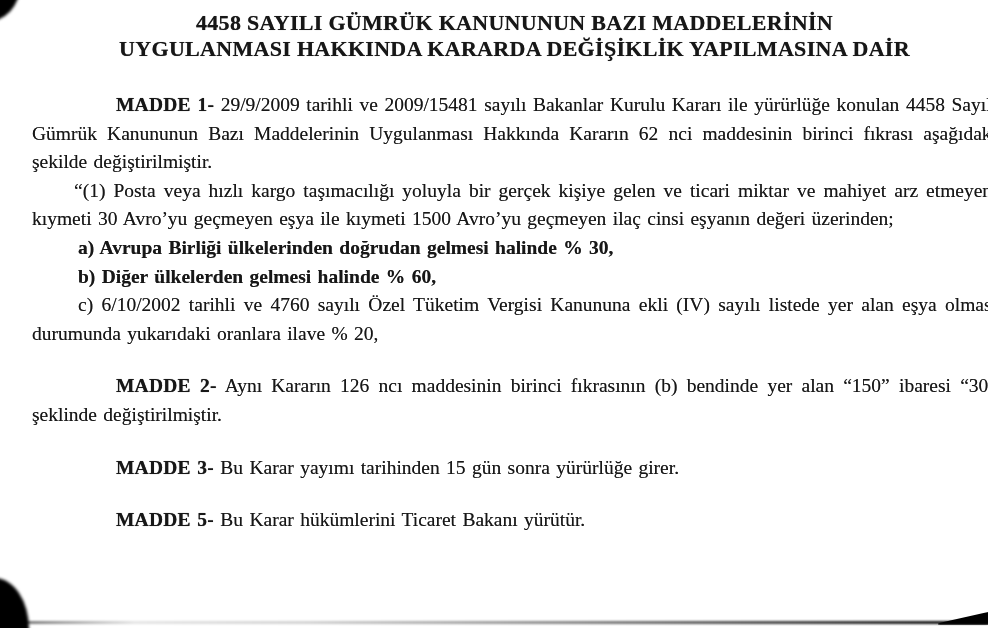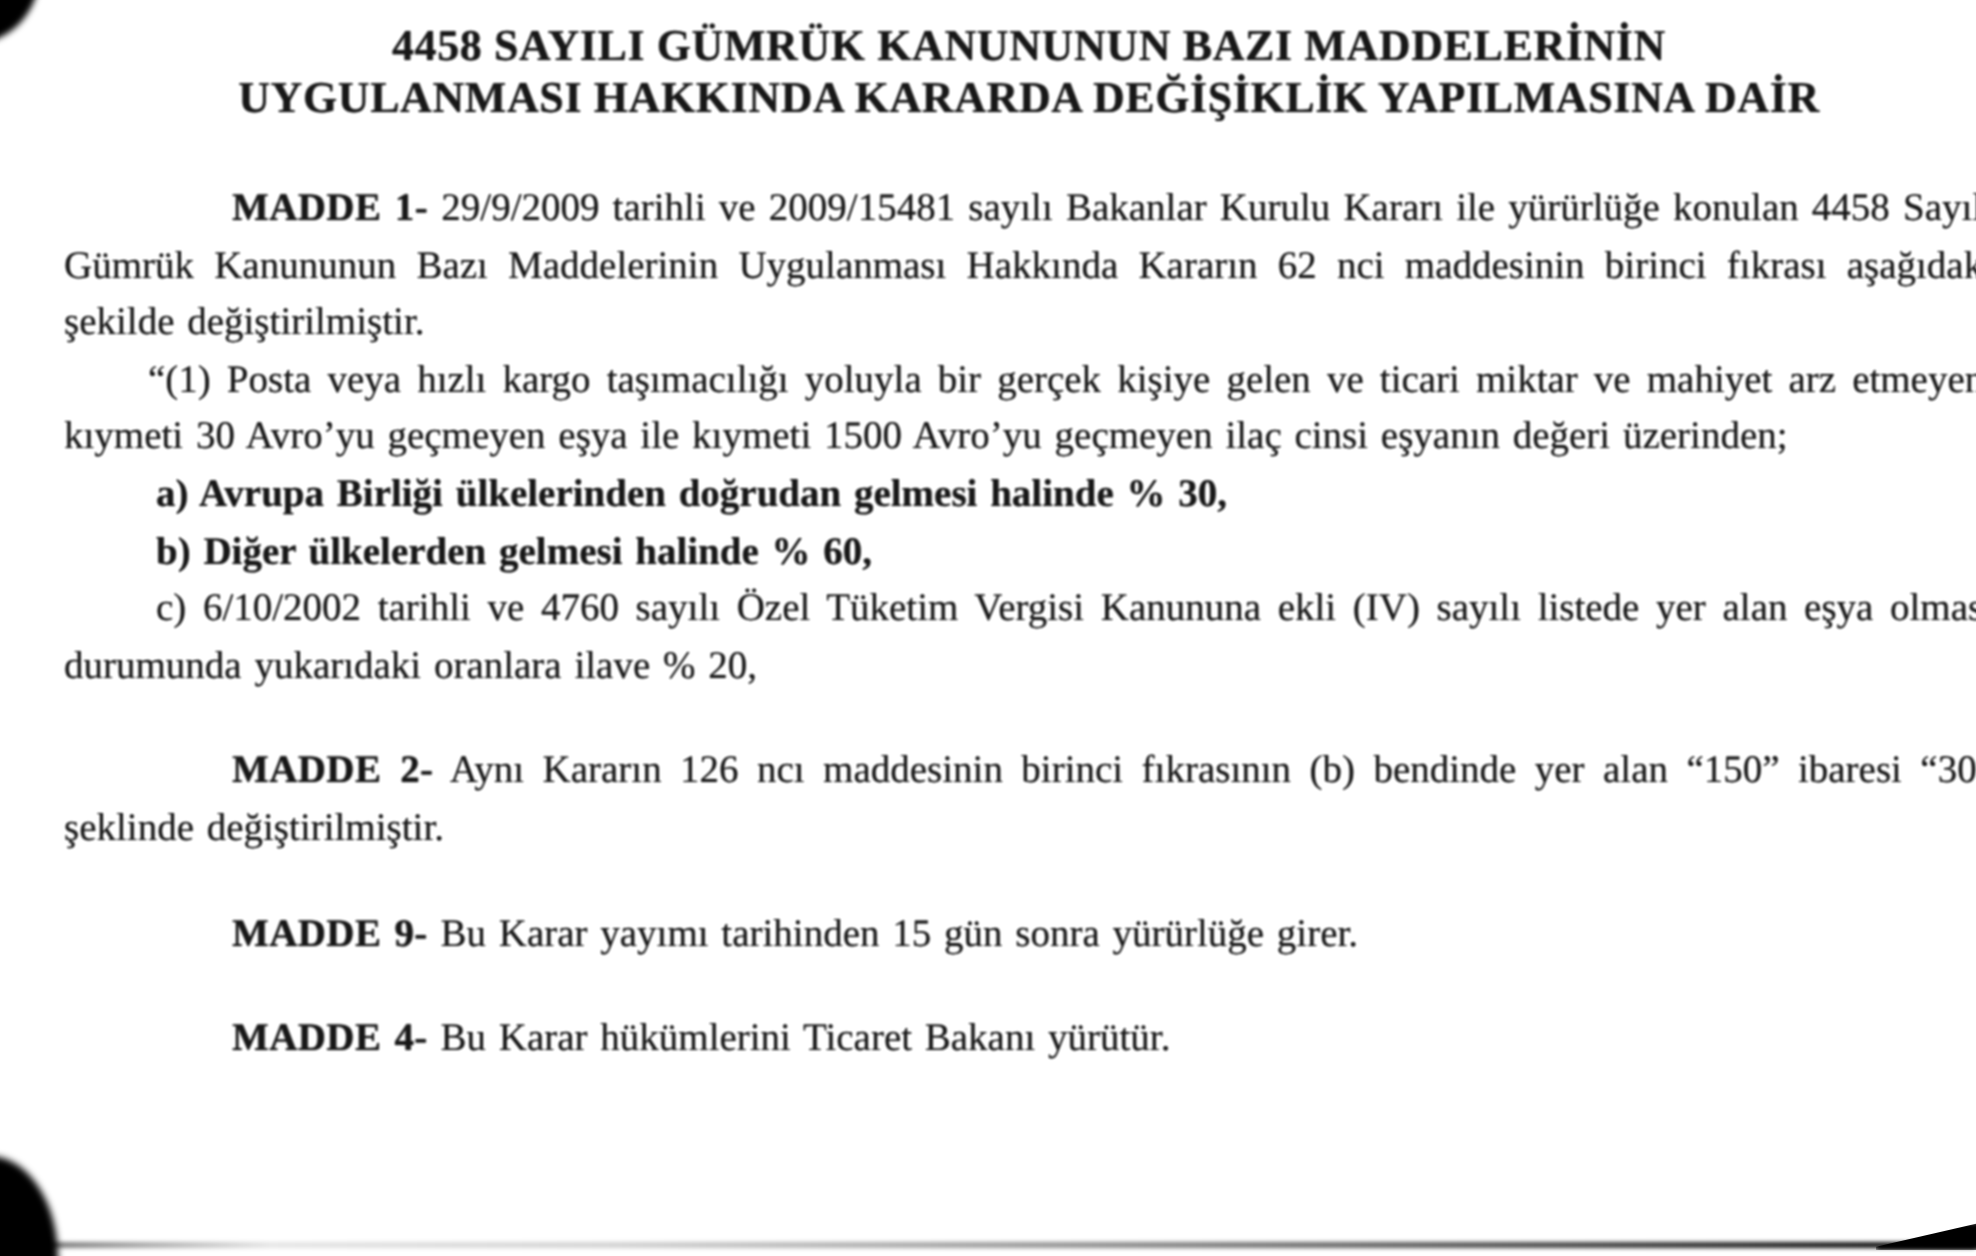--- a/index.html
+++ b/index.html
@@ -109,23 +109,23 @@
 
     <p class="para-quote">“(1) Posta veya hızlı kargo taşımacılığı yoluyla bir gerçek kişiye gelen ve ticari miktar ve mahiyet arz etmeyen, kıymeti 30 Avro’yu geçmeyen eşya ile kıymeti 1500 Avro’yu geçmeyen ilaç cinsi eşyanın değeri üzerinden;</p>
 
     <p class="item">a) Avrupa Birliği ülkelerinden doğrudan gelmesi halinde % 30,</p>
     <p class="item">b) Diğer ülkelerden gelmesi halinde % 60,</p>
     <p class="item-wrap">c) 6/10/2002 tarihli ve 4760 sayılı Özel Tüketim Vergisi Kanununa ekli (IV) sayılı listede yer alan eşya olması durumunda yukarıdaki oranlara ilave % 20,</p>
 
 
     <p class="para-madde gap-before"><b>MADDE 2-</b><span> Aynı Kararın 126 ncı maddesinin birinci fıkrasının (b) bendinde yer alan “150” ibaresi “30” şeklinde değiştirilmiştir.</span></p>
 
-    <p class="para-madde gap-before"><b>MADDE 9-</b><span> Bu Karar yayımı tarihinden 15 gün sonra yürürlüğe girer.</span></p>
+    <p class="para-madde gap-before"><b>MADDE 3-</b><span> Bu Karar yayımı tarihinden 15 gün sonra yürürlüğe girer.</span></p>
 
-    <p class="para-madde gap-before"><b>MADDE 4-</b><span> Bu Karar hükümlerini Ticaret Bakanı yürütür.</span></p>
+    <p class="para-madde gap-before"><b>MADDE 5-</b><span> Bu Karar hükümlerini Ticaret Bakanı yürütür.</span></p>
 
   </div>
 </div>
 
 <div class="artifact corner-tl"></div>
 <div class="artifact corner-bl"></div>
 <div class="artifact edge-bottom"></div>
 <div class="artifact corner-br"></div>
 
 </body></html>

